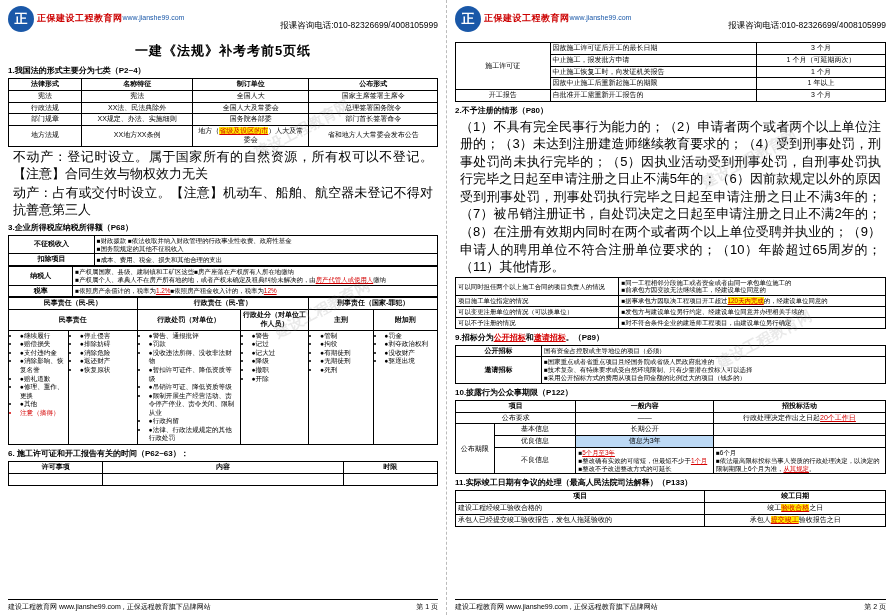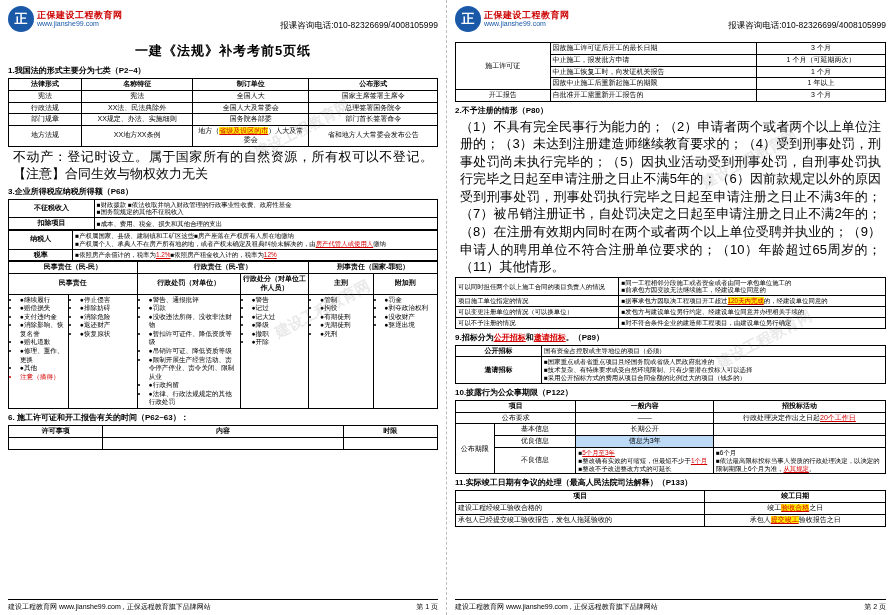--- a/index.html
+++ b/index.html
@@ -4,21 +4,21 @@
 <style>
   html,body{margin:0;padding:0;background:#fff;}
   body{width:894px;height:615px;font-family:"Liberation Sans","DejaVu Sans",sans-serif;color:#000;}
   .page-wrap{display:flex;width:894px;height:615px;}
   .page{width:447px;height:615px;box-sizing:border-box;padding:6px 8px 4px 8px;position:relative;}
   .page.left{border-right:1px dashed #bbb;}
   
   .hdr{display:flex;align-items:flex-start;justify-content:space-between;height:34px;}
   .logo{display:flex;align-items:center;gap:3px;}
   .logo-badge{width:26px;height:26px;border-radius:50%;background:#1a58a8;color:#fff;font-size:13px;font-weight:bold;display:flex;align-items:center;justify-content:center;}
-  .logo-txt{display:flex;flex-direction:column;line-height:1.05;}
+  .logo-txt{display:flex;flex-direction:row;line-height:1.05;}
   .logo-cn{font-size:9px;color:#c00;font-weight:bold;letter-spacing:.5px;}
   .logo-url{font-size:7px;color:#1a58a8;}
   .hdr-tel{font-size:8.5px;color:#000;margin-top:14px;}
   .doc-title{text-align:center;font-size:13px;font-weight:bold;letter-spacing:1px;margin:2px 0 5px 0;}
   .sec{font-size:8px;font-weight:bold;margin:3px 0 2px 0;}
   .para{font-size:13px;line-height:1.35;margin:1px 5px;text-align:justify;}
   table{border-collapse:collapse;width:100%;font-size:7px;table-layout:fixed;}
   td,th{border:1px solid #000;padding:1px 2px;vertical-align:middle;line-height:1.25;word-break:break-all;}
   .c{text-align:center;}
   .b{font-weight:bold;}
@@ -90,20 +90,21 @@
       <tr>
         <td class="c">地方法规</td>
         <td class="c">XX地方XX条例</td>
         <td class="c">地方（<span class="hl-y redu">省级及设区的市</span>）人大及常委会</td>
         <td class="c">省和地方人大常委会发布公告</td>
       </tr>
     </tbody>
       </table>
 
     <div class="para">不动产：登记时设立。属于国家所有的自然资源，所有权可以不登记。【注意】合同生效与物权效力无关</div>
+    <div class="para">动产：占有或交付时设立。【注意】机动车、船舶、航空器未登记不得对抗善意第三人</div>
 
     <div class="sec">3.企业所得税应纳税所得额（P68）</div>
     <table>
       <colgroup>
           <col style="width:20%">
           <col style="width:80%">
         </colgroup>
       <tbody>
           <tr>
         <td class="c b">不征税收入</td>

